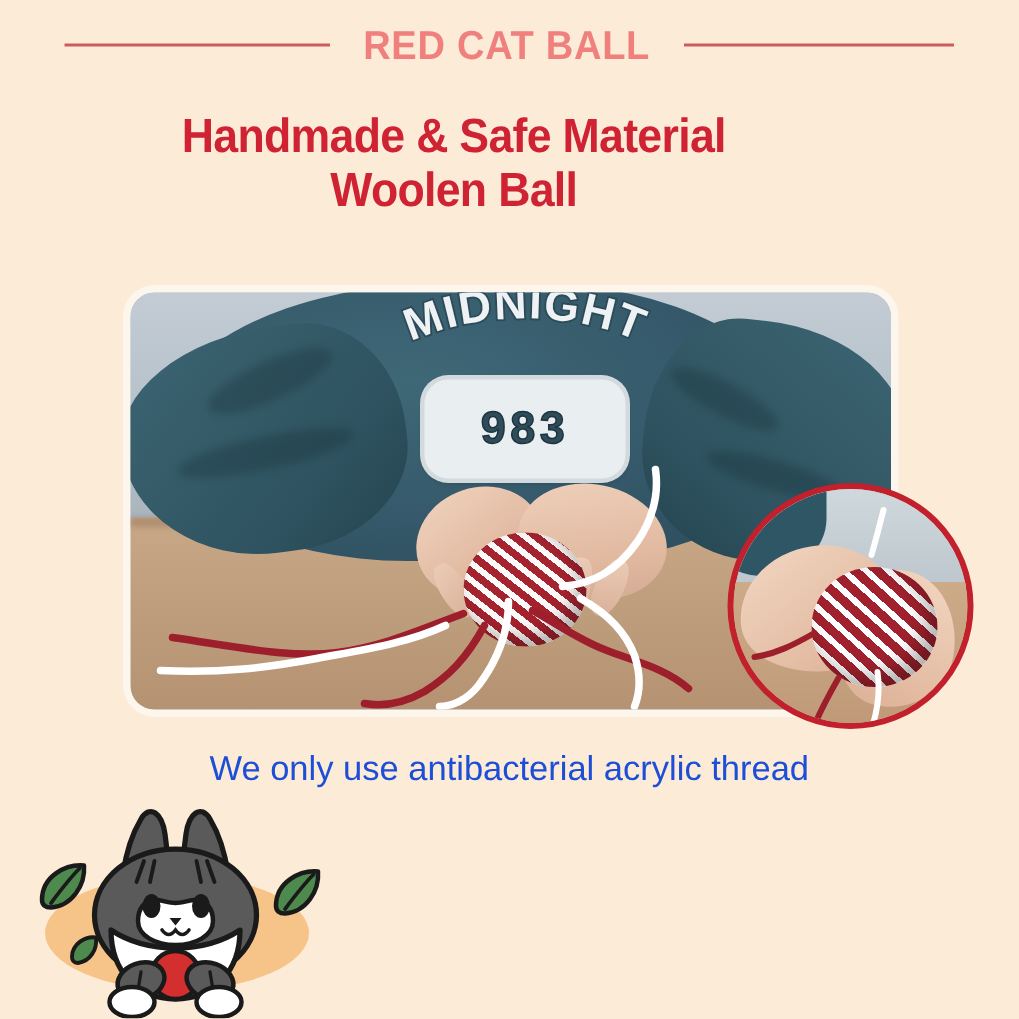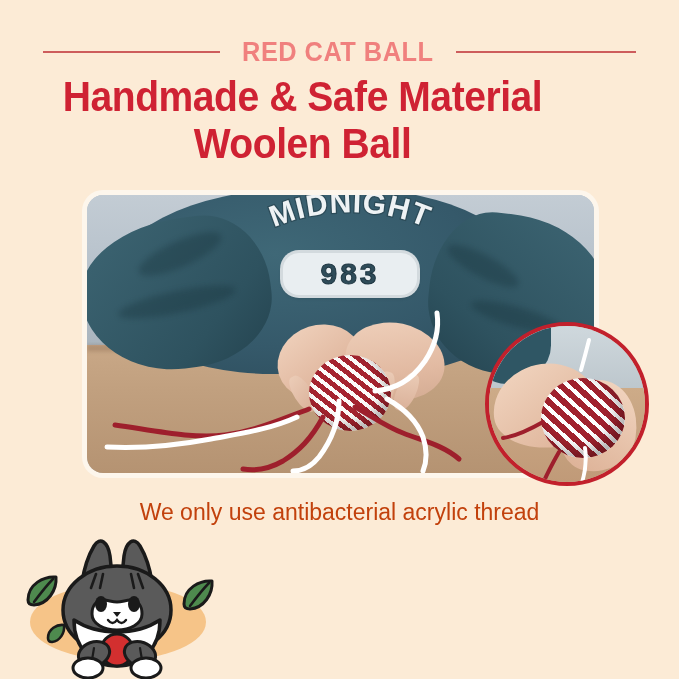--- a/index.html
+++ b/index.html
@@ -8,37 +8,37 @@
     background:#fcebd6;
     font-family:"Liberation Sans", sans-serif;
     position:relative;
     overflow:hidden;
   }
 
   
   .header { position:absolute; left:0; top:0; width:679px; height:180px; }
 
   .eyebrow-row {
-    position:absolute; left:0; top:36px; width:679px; height:32px;
+    position:absolute; left:0; top:14px; width:679px; height:32px;
     display:flex; align-items:center; justify-content:center; gap:16px;
   }
   .rule { height:2px; background:#cd5c5c; flex:0 0 auto; }
   .rule.left  { width:177px; }
   .rule.right { width:180px; }
   .eyebrow {
     font-size:27px; font-weight:bold; letter-spacing:0.5px;
     color:#f0807e; white-space:nowrap;
     font-family:"Liberation Sans", sans-serif;
     transform:scaleX(0.94); transform-origin:center;
   }
 
   .title {
     position:absolute; left:0; top:73px; width:605px;
     text-align:center; color:#cf2233;
-    font-size:42px; font-weight:bold; line-height:1.12;
+    font-size:32px; font-weight:bold; line-height:1.12;
     letter-spacing:-0.5px;
     font-family:"Liberation Sans", sans-serif;
   }
   .title .line { display:block; transform:scaleX(0.93); transform-origin:center; }
 
   
   .photo {
     position:absolute; left:87px; top:195px; width:507px; height:278px;
     border-radius:16px; overflow:hidden;
     box-shadow:0 0 0 5px #fdf6ec;
@@ -78,21 +78,21 @@
     position:absolute; background:rgba(16,38,48,.28); border-radius:50%;
     filter:blur(3px);
   }
 
   .arch-text {
     position:absolute; left:148px; top:2px; width:230px; height:62px;
   }
   .arch-text svg { width:100%; height:100%; overflow:visible; }
 
   .patch {
-    position:absolute; left:196px; top:58px; width:134px; height:42px;
+    position:absolute; left:196px; top:58px; width:134px; height:66px;
     background:#e9eef1; border-radius:16px;
     box-shadow:0 0 0 3px #d3dade, 0 2px 4px rgba(0,0,0,.25);
     display:flex; align-items:center; justify-content:center;
   }
   .patch span {
     font-family:"Liberation Sans", sans-serif;
     font-size:30px; font-weight:bold; letter-spacing:3px; color:#2f4c59;
     -webkit-text-stroke:1px #1d3440;
   }
 
@@ -155,21 +155,21 @@
     border-radius:50%;
     background:
       repeating-linear-gradient(42deg,#ffffff 0 4px,#a1222e 4px 10px),
       #a1222e;
     box-shadow:inset -7px -7px 14px rgba(0,0,0,.32);
   }
 
   
   .caption {
     position:absolute; left:0; top:495px; width:679px;
-    text-align:center; color:#c2410c;
+    text-align:center; color:#1d4ed8;
     font-size:23px; line-height:1.52;
     font-family:"Liberation Sans", sans-serif;
   }
   .caption .line { display:block; }
 
   
   .mascot { position:absolute; left:0px; top:528px; width:240px; height:151px; }
   .mascot svg { width:100%; height:100%; }
 </style>
 </head>

